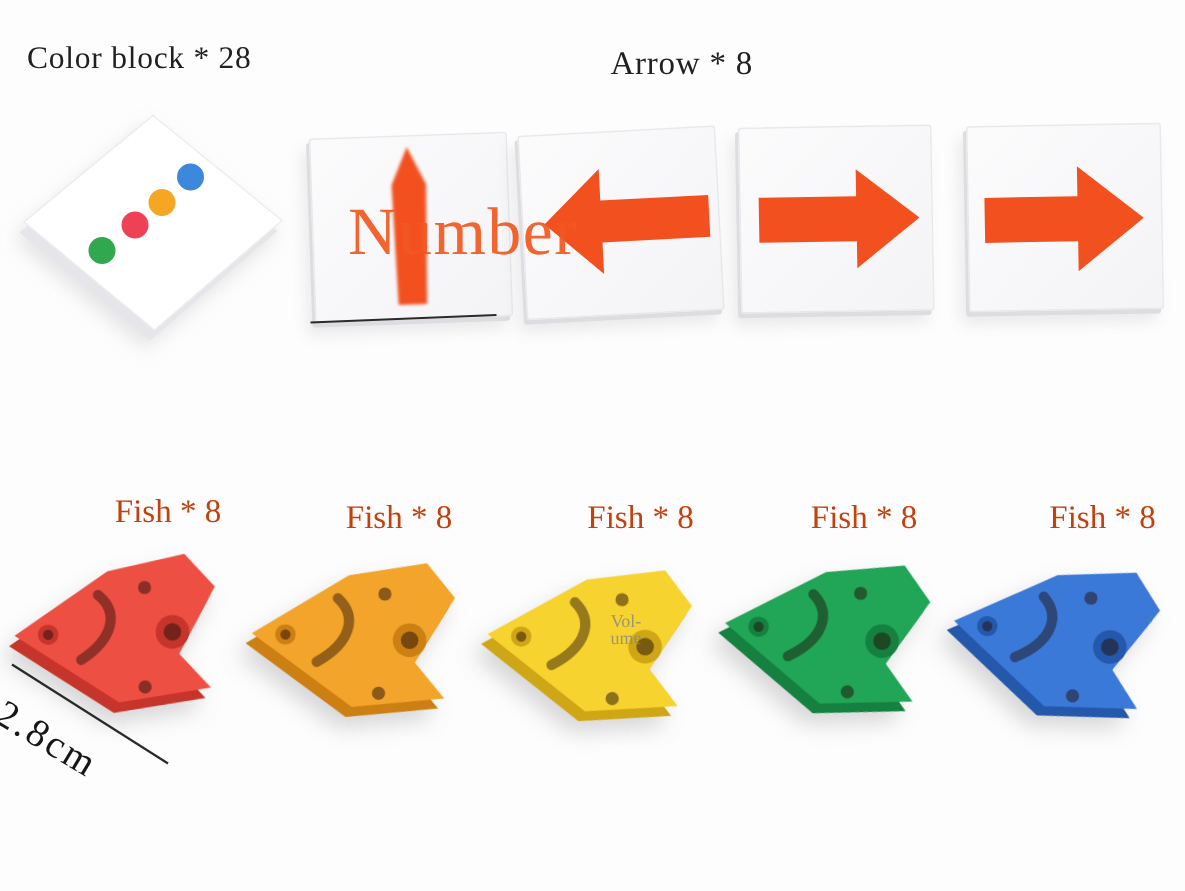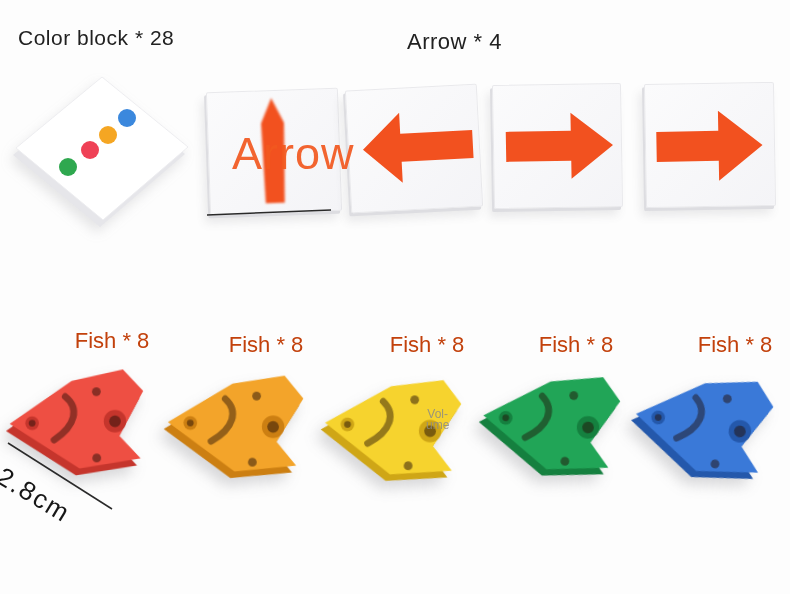--- a/index.html
+++ b/index.html
@@ -1,19 +1,19 @@
 <!DOCTYPE html>
 <html><head>
 <meta charset="utf-8">
 <style>
   html,body{margin:0;padding:0;background:#ffffff;}
   .stage{
     position:relative;width:790px;height:594px;overflow:hidden;
     background:#fdfdfd;
-    font-family:Liberation Sans, sans-serif;
+    font-family:Liberation Serif, serif;
   }
   .title{
     position:absolute;color:#212121;font-size:21px;letter-spacing:.5px;white-space:nowrap;
   }
   .arrow-title{font-size:22px;}
   
   .color-block{position:absolute;left:12px;top:70px;width:185px;height:160px;
     filter:drop-shadow(-3px 6px 6px rgba(120,120,130,.18));}
   .block-side{fill:#e6e6ea;}
   .block-top{fill:#ffffff;stroke:#ededf0;stroke-width:1;}
@@ -24,21 +24,21 @@
     box-shadow:-2px 3px 0 #dddde1, -5px 8px 10px rgba(90,90,100,.12);
   }
   .tile svg{position:absolute;left:0;top:0;width:100%;height:100%;}
   .blurred{filter:blur(1.2px);}
   
   .number-mark{
     position:absolute;left:232px;top:128px;z-index:6;
     font-size:45px;color:#f2581f;opacity:.92;letter-spacing:1px;white-space:nowrap;
   }
   .volume-mark{
-    position:absolute;left:426px;top:409px;z-index:6;
+    position:absolute;left:407px;top:409px;z-index:6;
     font-size:12px;line-height:11px;color:#8b8b85;opacity:.85;text-align:center;
   }
   
   .measure-line{position:absolute;overflow:visible;}
   .measure-line line{stroke:#2a2a2a;stroke-width:1.5;}
   .size-label{position:absolute;color:#161616;font-size:25px;letter-spacing:2px;white-space:nowrap;}
   .size-label-28{
     left:7px;top:461px;font-size:26px;
     transform:rotate(31deg);transform-origin:left top;
   }
@@ -50,21 +50,21 @@
   .hole-dark{fill:rgba(35,15,8,.5);}
   .fish-label{position:absolute;width:130px;text-align:center;color:#c2410c;
     font-size:22px;white-space:nowrap;}
 </style>
 </head>
 <body>
 
 <div class="stage">
 
   <div class="title" style="left:18px;top:26px;">Color block * 28</div>
-  <div class="title arrow-title" style="left:407px;top:29px;">Arrow * 4</div>
+  <div class="title arrow-title" style="left:407px;top:29px;">Arrow * 8</div>
 
   <svg class="color-block" viewBox="0 0 185 160">
     <polygon class="block-side" points="90,7 176,77 91,150 4,78" transform="translate(-3,7)"></polygon>
     <polygon class="block-top" points="90,7 176,77 91,150 4,78"></polygon>
     <circle cx="56" cy="97" r="9" fill="#2fa84f"></circle>
     <circle cx="78" cy="80" r="9" fill="#ef4156"></circle>
     <circle cx="96" cy="65" r="9" fill="#f5a623"></circle>
     <circle cx="115" cy="48" r="9" fill="#3b88dd"></circle>
   </svg>
 
@@ -82,21 +82,21 @@
     <svg viewBox="0 0 127 122">
       <polygon points="12,46 77,46 77,28 119,61 77,94 77,76 12,76" fill="#f2511f"></polygon>
     </svg>
   </div>
   <div class="tile" style="left:645px;top:83px;width:128px;height:122px;transform:rotate(-1deg);">
     <svg viewBox="0 0 127 122">
       <polygon points="10,47 72,47 72,27 116,62 72,97 72,77 10,77" fill="#f2511f"></polygon>
     </svg>
   </div>
 
-  <div class="number-mark">Arrow</div>
+  <div class="number-mark">Number</div>
 
   <svg class="measure-line" style="left:200px;top:203px;width:140px;height:16px;">
     <line x1="7" y1="12" x2="131" y2="7"></line>
   </svg>
 
   <div class="fish-label" style="left:47px;top:328px;">Fish * 8</div>
   <div class="fish-label" style="left:201px;top:332px;">Fish * 8</div>
   <div class="fish-label" style="left:362px;top:332px;">Fish * 8</div>
   <div class="fish-label" style="left:511px;top:332px;">Fish * 8</div>
   <div class="fish-label" style="left:670px;top:332px;">Fish * 8</div>

